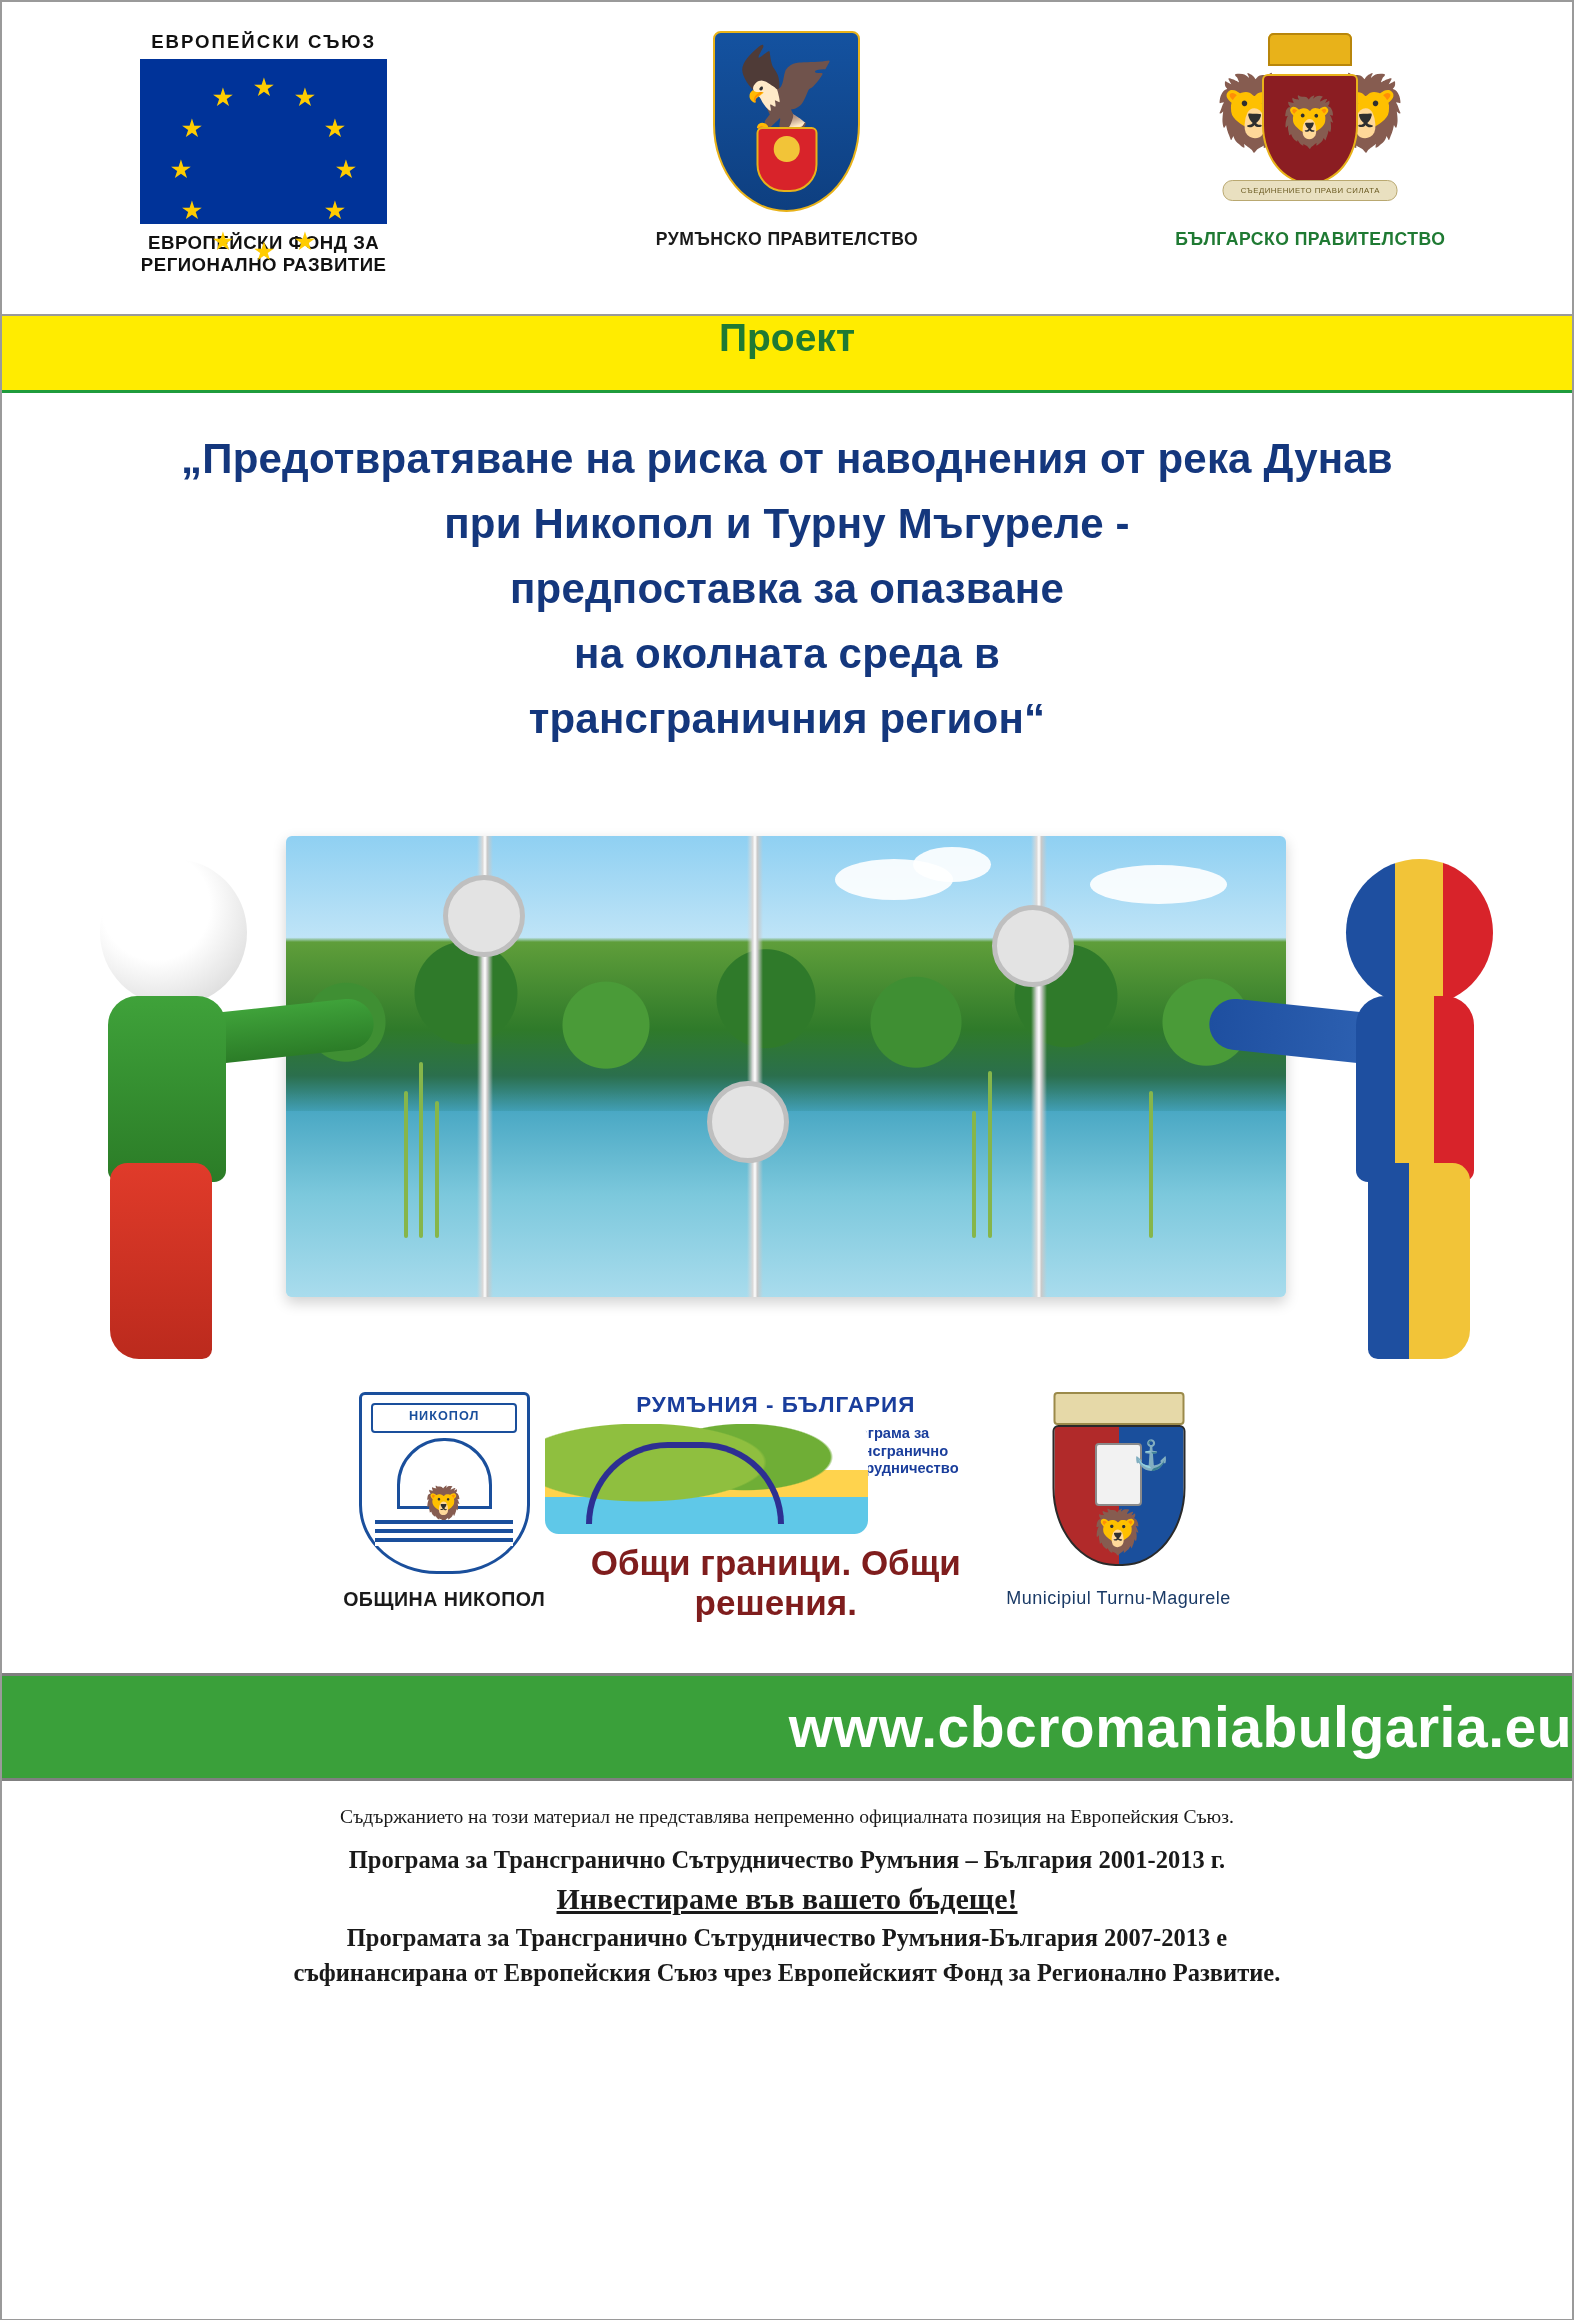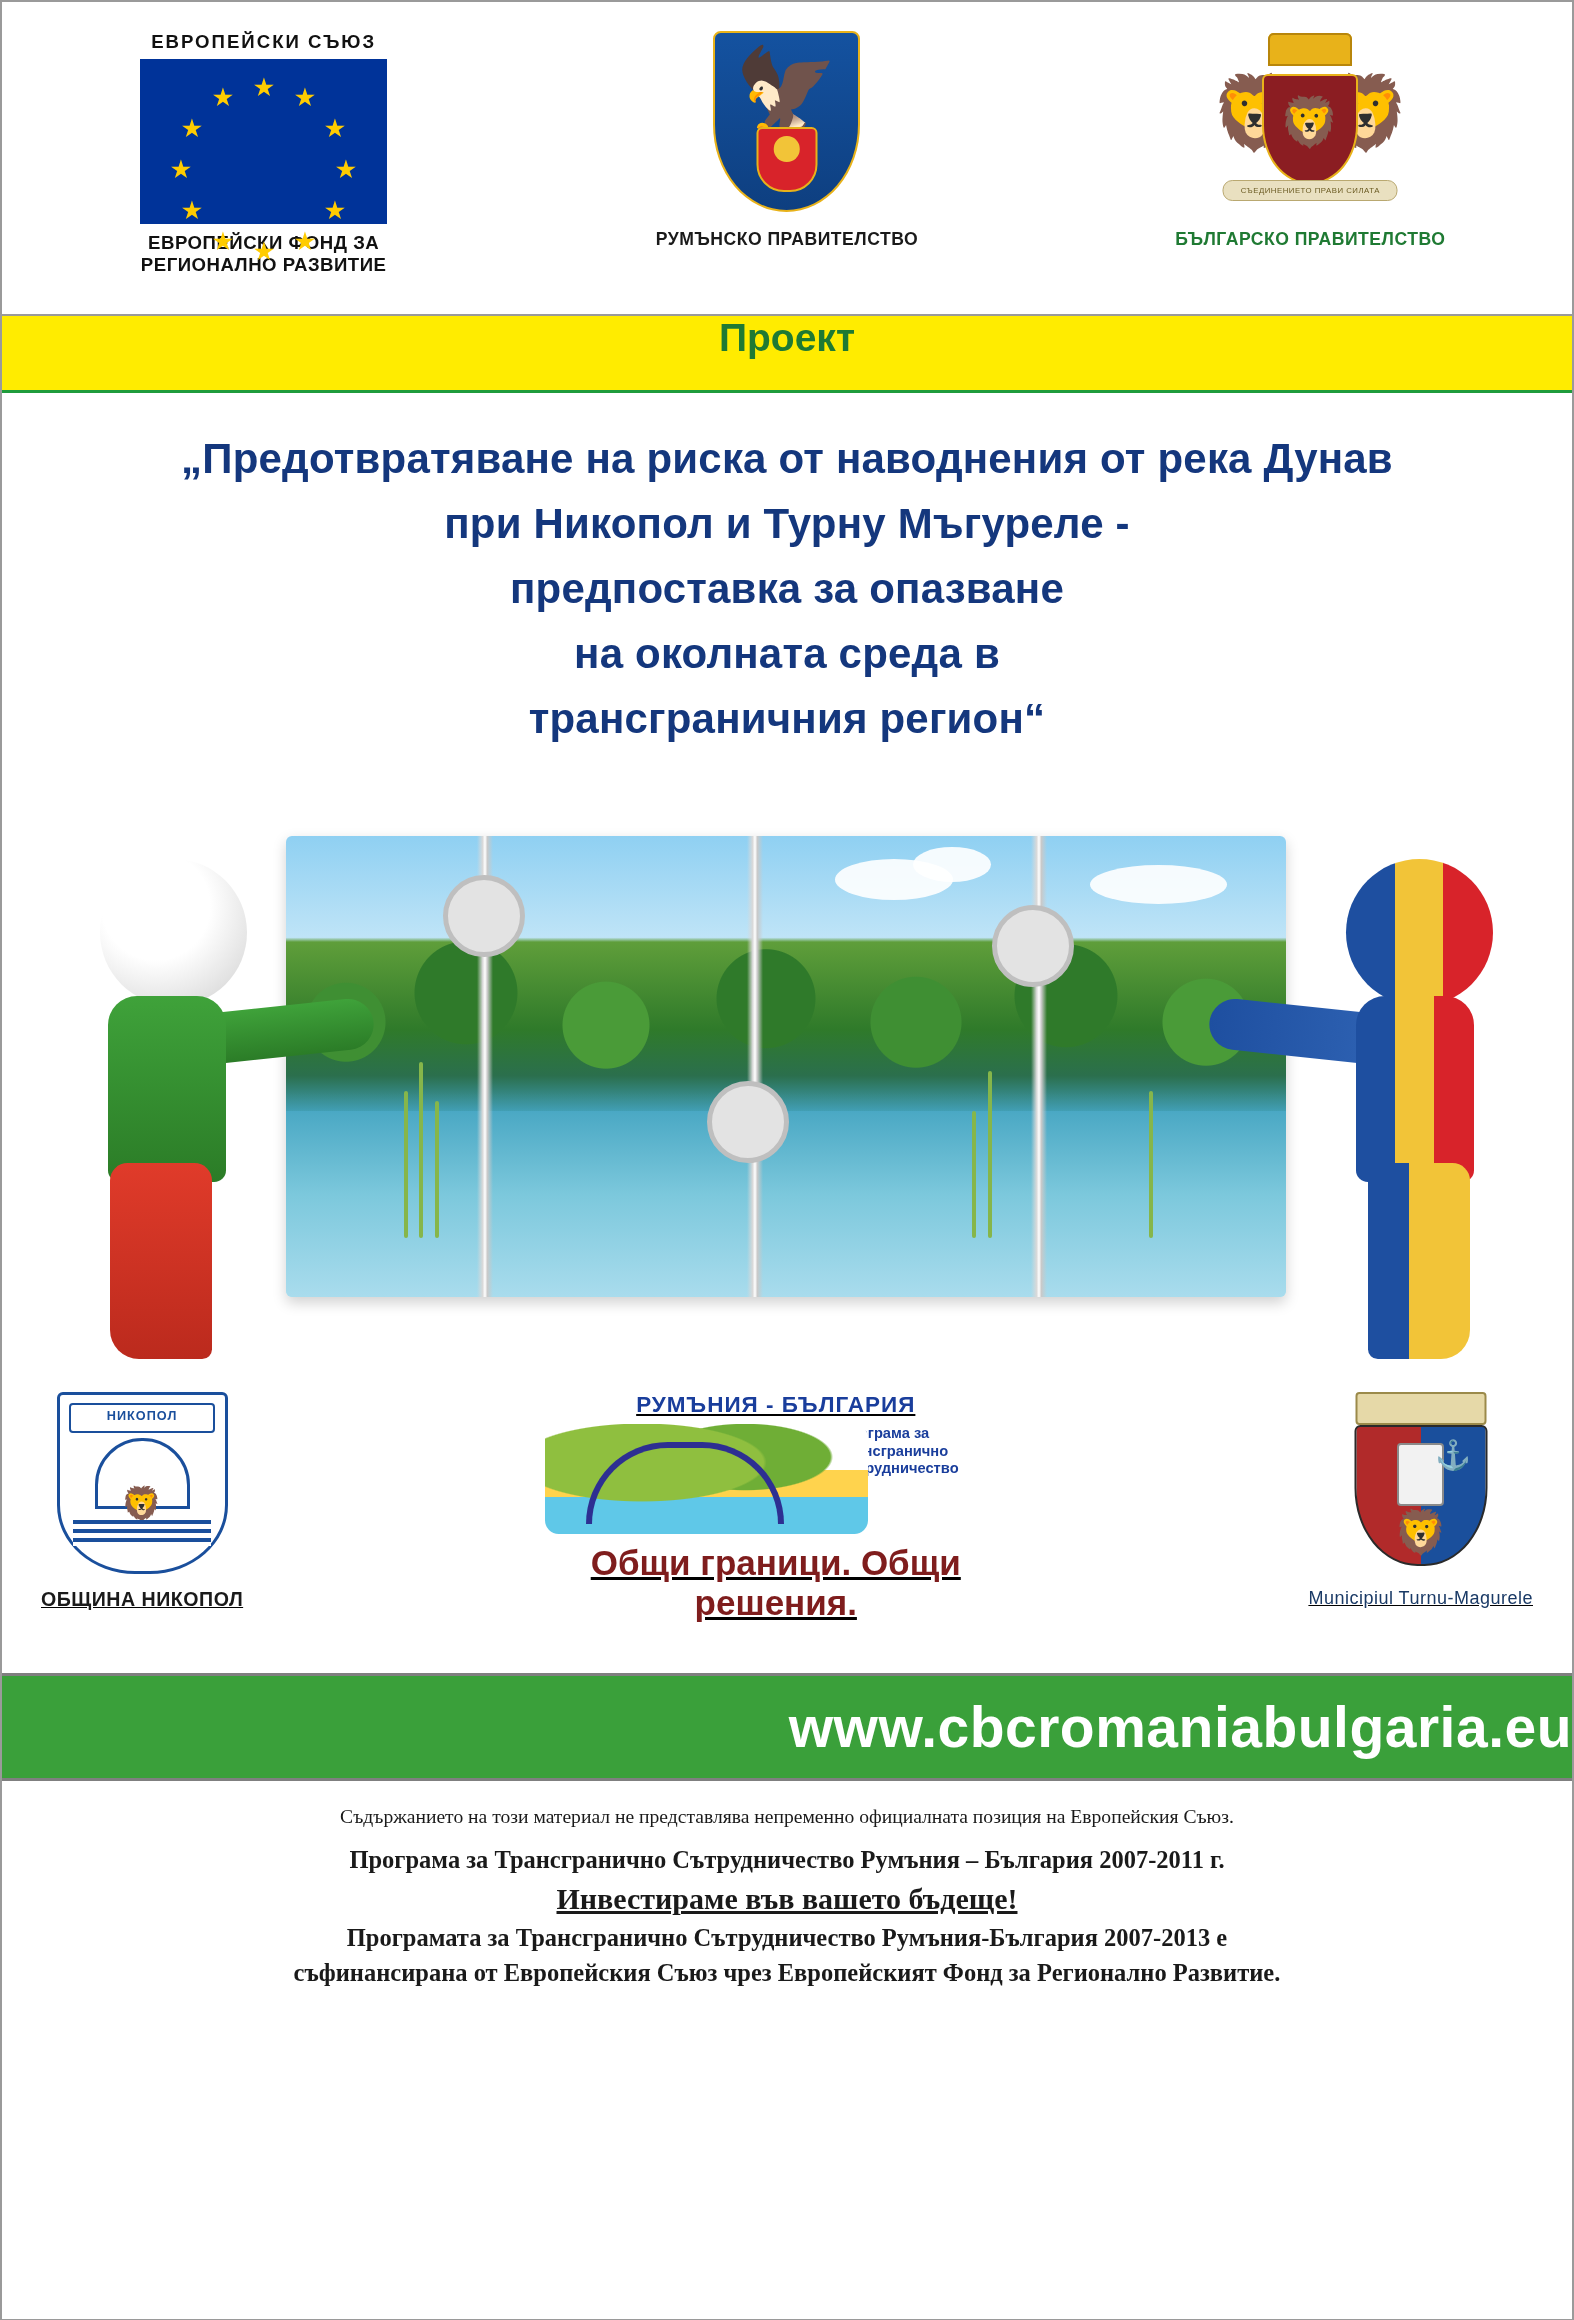--- a/index.html
+++ b/index.html
@@ -335,24 +335,23 @@
     right: 118px; top: 147px;
     transform: rotate(6deg);
   }
 
   
   .logos-row {
     position: relative;
     height: 294px;
     display: flex;
     align-items: flex-start;
-    justify-content: space-between;
+    justify-content: center;
     padding: 13.7px 39px 0 39px;
     box-sizing: border-box;
-    text-decoration: underline;
   }
   .logo-cell { text-align: center; }
 
   .nikopol-emblem {
     width: 165px; height: 176px;
     margin: 0 auto;
     border: 3.9px solid #1a4f9c;
     border-radius: 5.9px 5.9px 78px 78px / 5.9px 5.9px 69px 69px;
     position: relative;
     background: #ffffff;
@@ -671,20 +670,20 @@
       <div class="emblem-caption tm-caption">Municipiul Turnu-Magurele</div>
     </div>
   </div>
 
   <div class="url-bar">
     <div class="url">www.cbcromaniabulgaria.eu</div>
   </div>
 
   <div class="footer">
     <div class="foot-small">Съдържанието на този материал не представлява непременно официалната позиция на Европейския Съюз.</div>
-    <div class="foot-mid">Програма за Трансгранично Сътрудничество Румъния – България 2007-2011 г.</div>
+    <div class="foot-mid">Програма за Трансгранично Сътрудничество Румъния – България 2001-2013 г.</div>
     <div class="foot-big">Инвестираме във вашето бъдеще!</div>
     <div class="foot-mid">Програмата за Трансгранично Сътрудничество Румъния-България 2007-2013 е</div>
     <div class="foot-mid">съфинансирана от Европейския Съюз чрез Европейският Фонд за Регионално Развитие.</div>
   </div>
 
 </div>
 
 
 </body></html>

